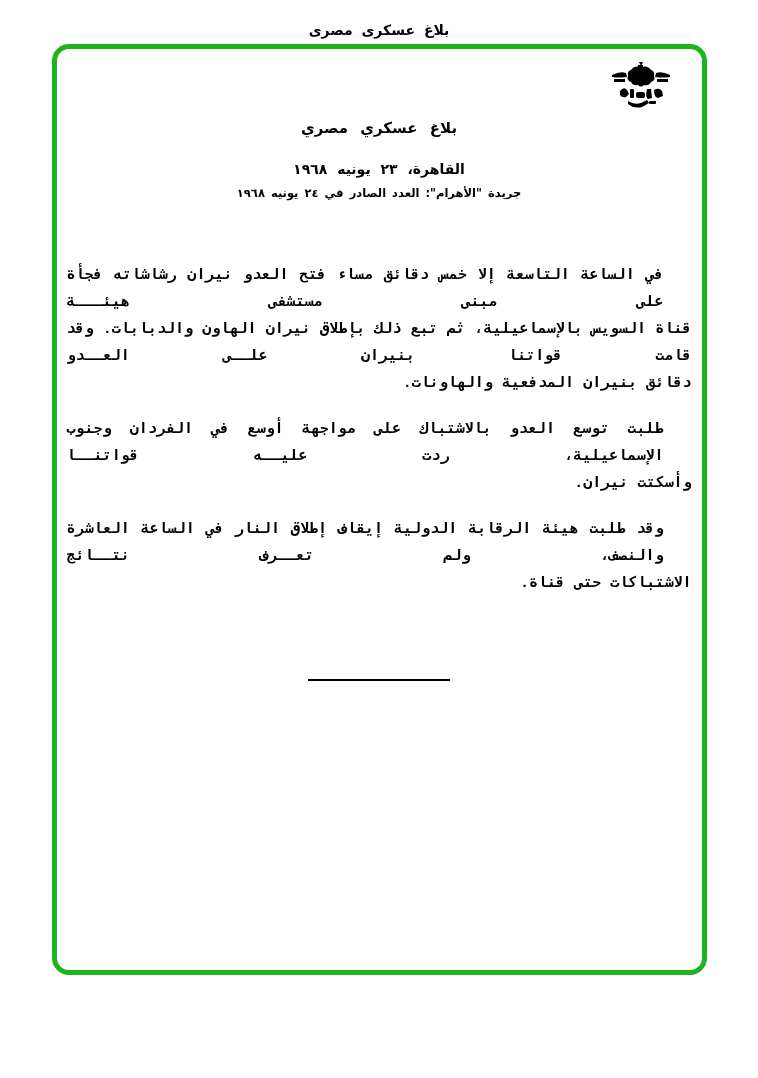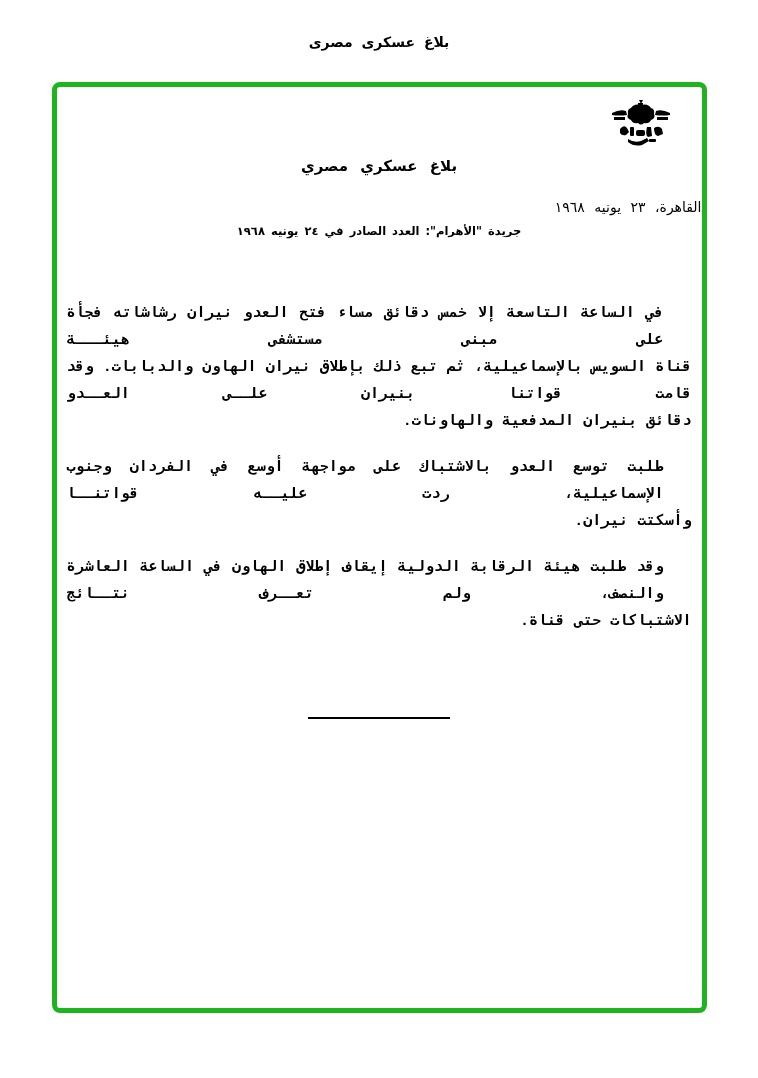--- a/index.html
+++ b/index.html
@@ -9,34 +9,34 @@
   }
   body {
     width: 758px;
     height: 1078px;
     position: relative;
     font-family: "DejaVu Sans", sans-serif;
     color: #000000;
     overflow: hidden;
   }
   .top-header {
-    padding-top: 34px;
+    padding-top: 22px;
     text-align: center;
     direction: rtl;
     font-size: 14px;
     font-weight: bold;
     word-spacing: 4px;
     letter-spacing: 0.5px;
   }
   .doc-frame {
     width: 645px;
     height: 921px;
     border: 5px solid #1eb41e;
-    border-radius: 8px;
-    margin: 32px auto 0 auto;
+    border-radius: 17px;
+    margin: 6px auto 0 auto;
     position: relative;
     background: #ffffff;
   }
   .emblem {
     position: absolute;
     top: 12px;
     right: 28px;
     width: 66px;
     height: 48px;
   }
@@ -44,23 +44,24 @@
     margin-top: 70px;
     text-align: center;
     direction: rtl;
     font-size: 15px;
     font-weight: bold;
     word-spacing: 7px;
     letter-spacing: 0.5px;
   }
   .doc-dateline {
     margin-top: 24px;
+    text-align: center;
     direction: rtl;
     font-size: 14px;
-    font-weight: normal;
+    font-weight: bold;
     word-spacing: 5px;
   }
   .doc-source {
     margin-top: 9px;
     text-align: center;
     direction: rtl;
     font-size: 11.5px;
     font-weight: bold;
     word-spacing: 2px;
   }
@@ -141,21 +142,21 @@
       <div class="line">قناة السويس بالإسماعيلية، ثم تبع ذلك بإطلاق نيران الهاون والدبابات. وقد قامت قواتنا بنيران علــى العــدو</div>
       <div class="line last">دقائق بنيران المدفعية والهاونات.</div>
     </div>
 
     <div class="para">
       <div class="line first">طلبت توسع العدو بالاشتباك على مواجهة أوسع في الفردان وجنوب الإسماعيلية، ردت عليــه قواتنــا</div>
       <div class="line last">وأسكتت نيران.</div>
     </div>
 
     <div class="para">
-      <div class="line first">وقد طلبت هيئة الرقابة الدولية إيقاف إطلاق الهاون في الساعة العاشرة والنصف، ولم تعــرف نتــائج</div>
+      <div class="line first">وقد طلبت هيئة الرقابة الدولية إيقاف إطلاق النار في الساعة العاشرة والنصف، ولم تعــرف نتــائج</div>
       <div class="line last">الاشتباكات حتى قناة.</div>
     </div>
 
     <div class="divider"></div>
 
   </div>
 
 </div>
 
 </body></html>

